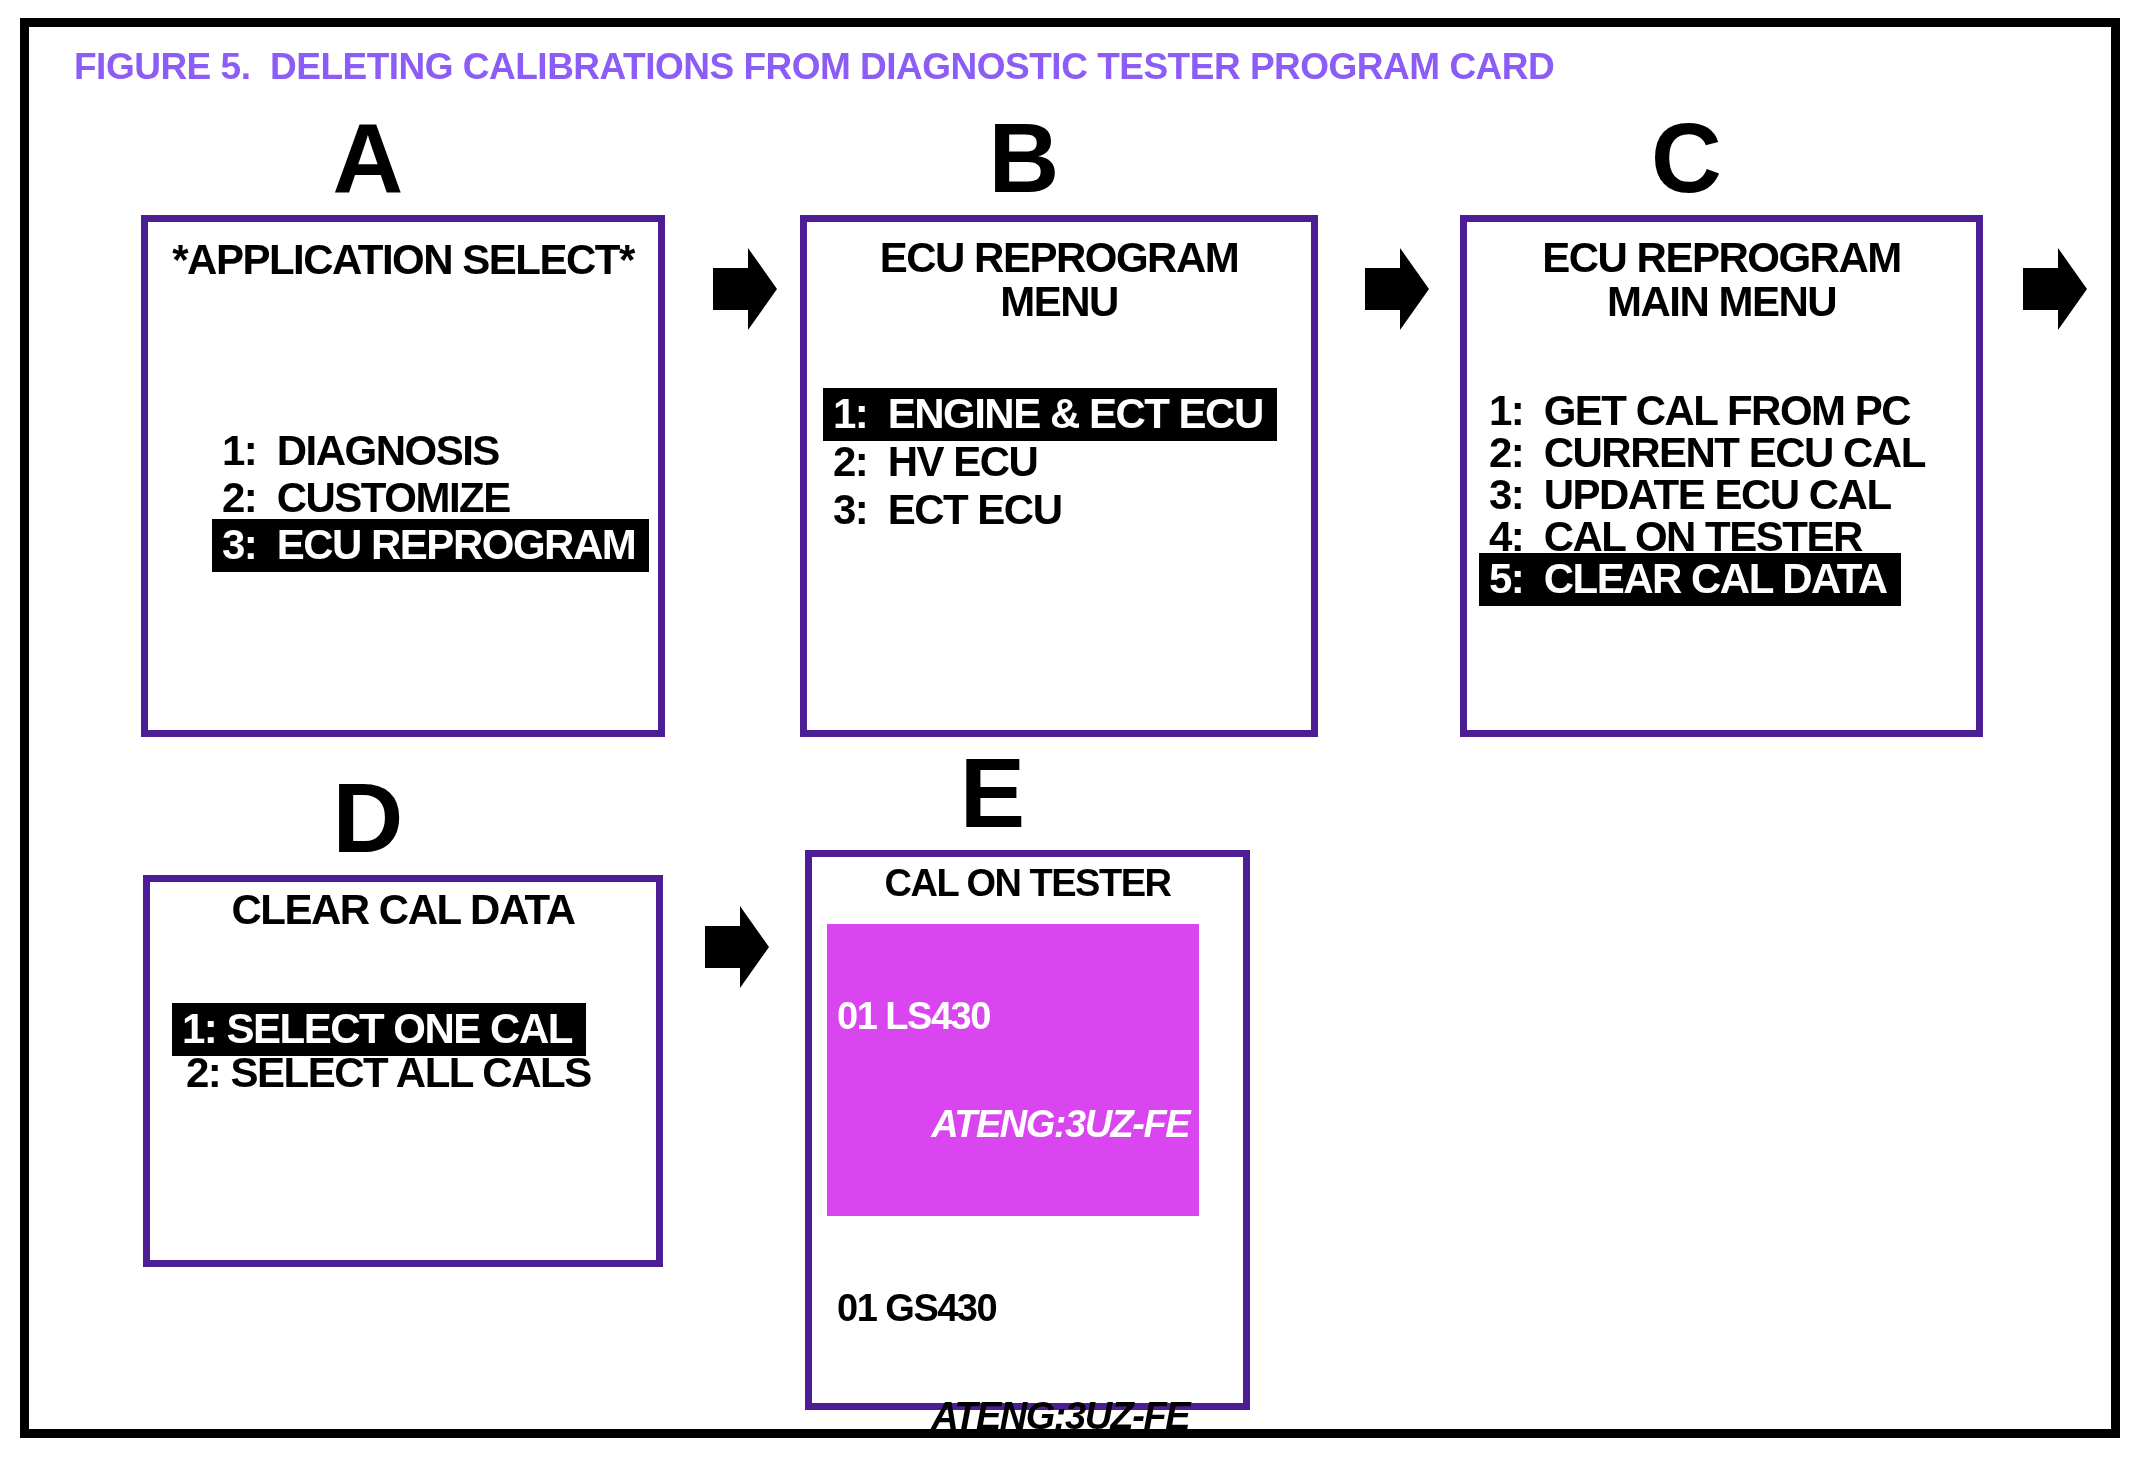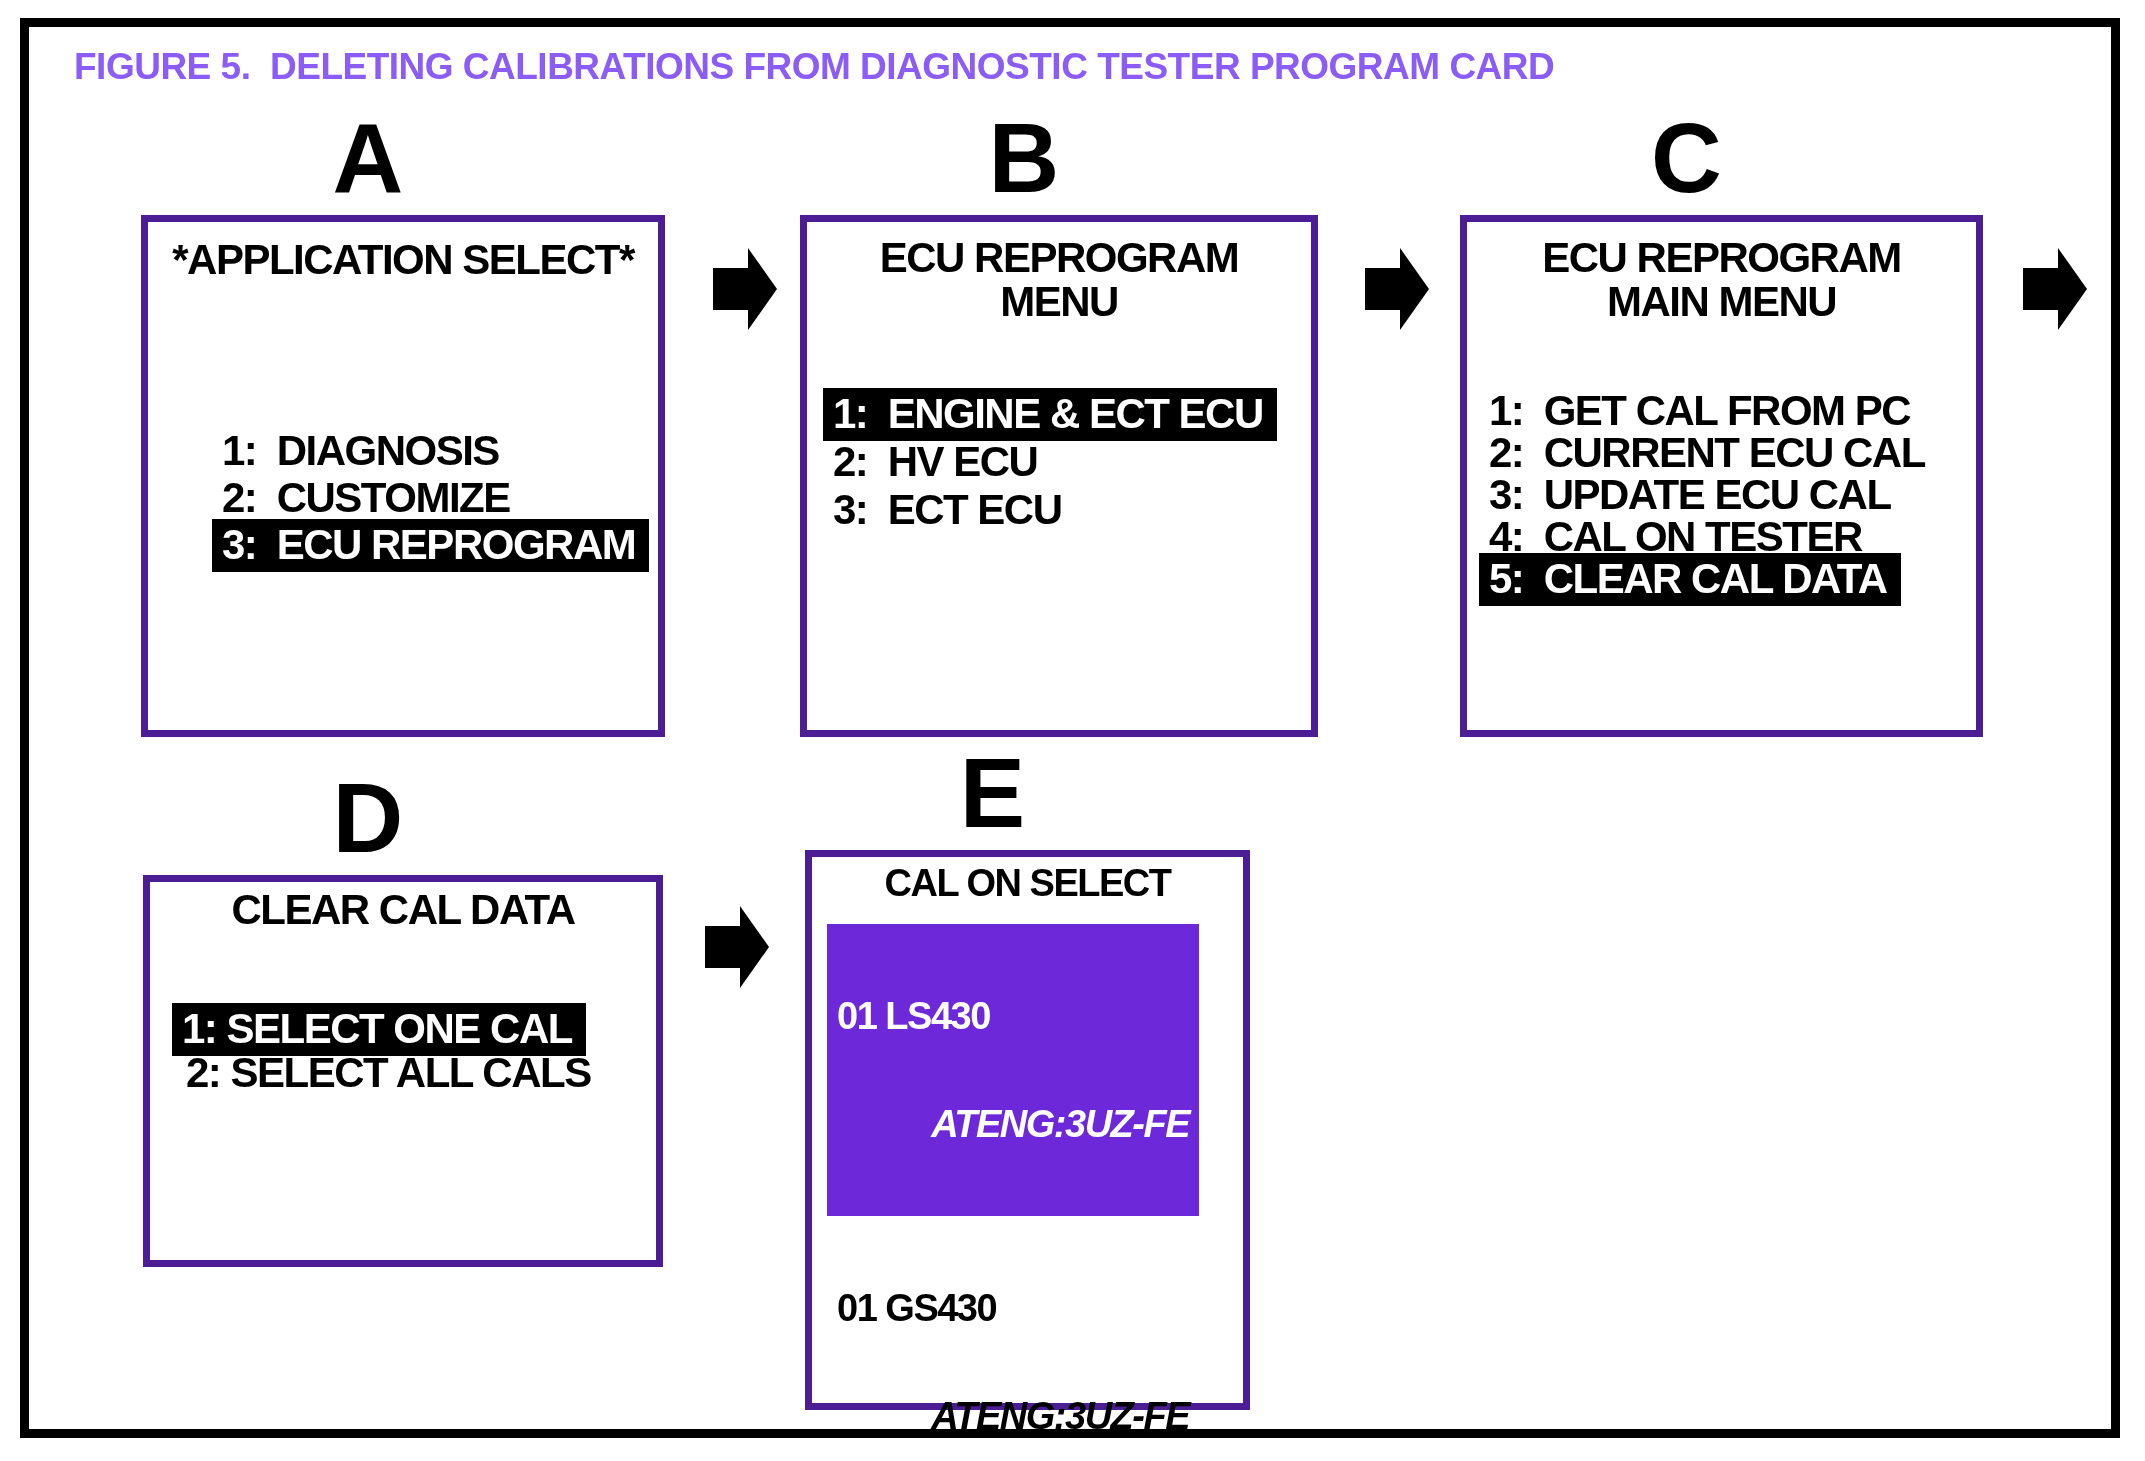--- a/index.html
+++ b/index.html
@@ -56,21 +56,21 @@
   .screen-d .menu li{line-height:44px;padding-left:36px;}
   .screen-d .menu .sel{margin-left:-14px;}
 
   
   .screen-e{left:805px;top:737px;width:445px;}
   .screen-e .crt{height:560px;padding-top:8px;}
   .e-title{text-align:center;font-size:38px;line-height:36px;letter-spacing:-1.5px;}
   .entries{margin:23px 44px 0 15px;}
   .entry{font-size:38px;line-height:36px;letter-spacing:-1.5px;padding:2px 10px;white-space:pre;}
   .entry-row{display:flex;justify-content:flex-end;font-style:italic;}
-  .sel-block{background:#6d28d9;color:#fff;}
+  .sel-block{background:#d946ef;color:#fff;}
 
   .arrow{position:absolute;width:64px;height:84px;}
   .arrow-1{left:713px;top:247px;}
   .arrow-2{left:1365px;top:247px;}
   .arrow-3{left:2023px;top:247px;}
   .arrow-4{left:705px;top:905px;}
 </style>
 </head>
 <body>
 
@@ -143,21 +143,21 @@
     </div>
   </section>
 
   <svg class="arrow arrow-4" viewBox="0 0 64 84">
     <polygon points="0,21 35,21 35,1 64,42 35,83 35,63 0,63" fill="#000"></polygon>
   </svg>
 
   <section class="screen screen-e">
     <div class="letter">E</div>
     <div class="crt">
-      <div class="e-title">CAL ON SELECT</div>
+      <div class="e-title">CAL ON TESTER</div>
       <div class="entries">
         <div class="entry sel-block">
           <div>01 LS430</div>
           <div class="entry-row">
             <span>AT</span>
             <span>ENG:3UZ-FE</span>
           </div>
         </div>
         <div class="entry">
           <div>01 GS430</div>

